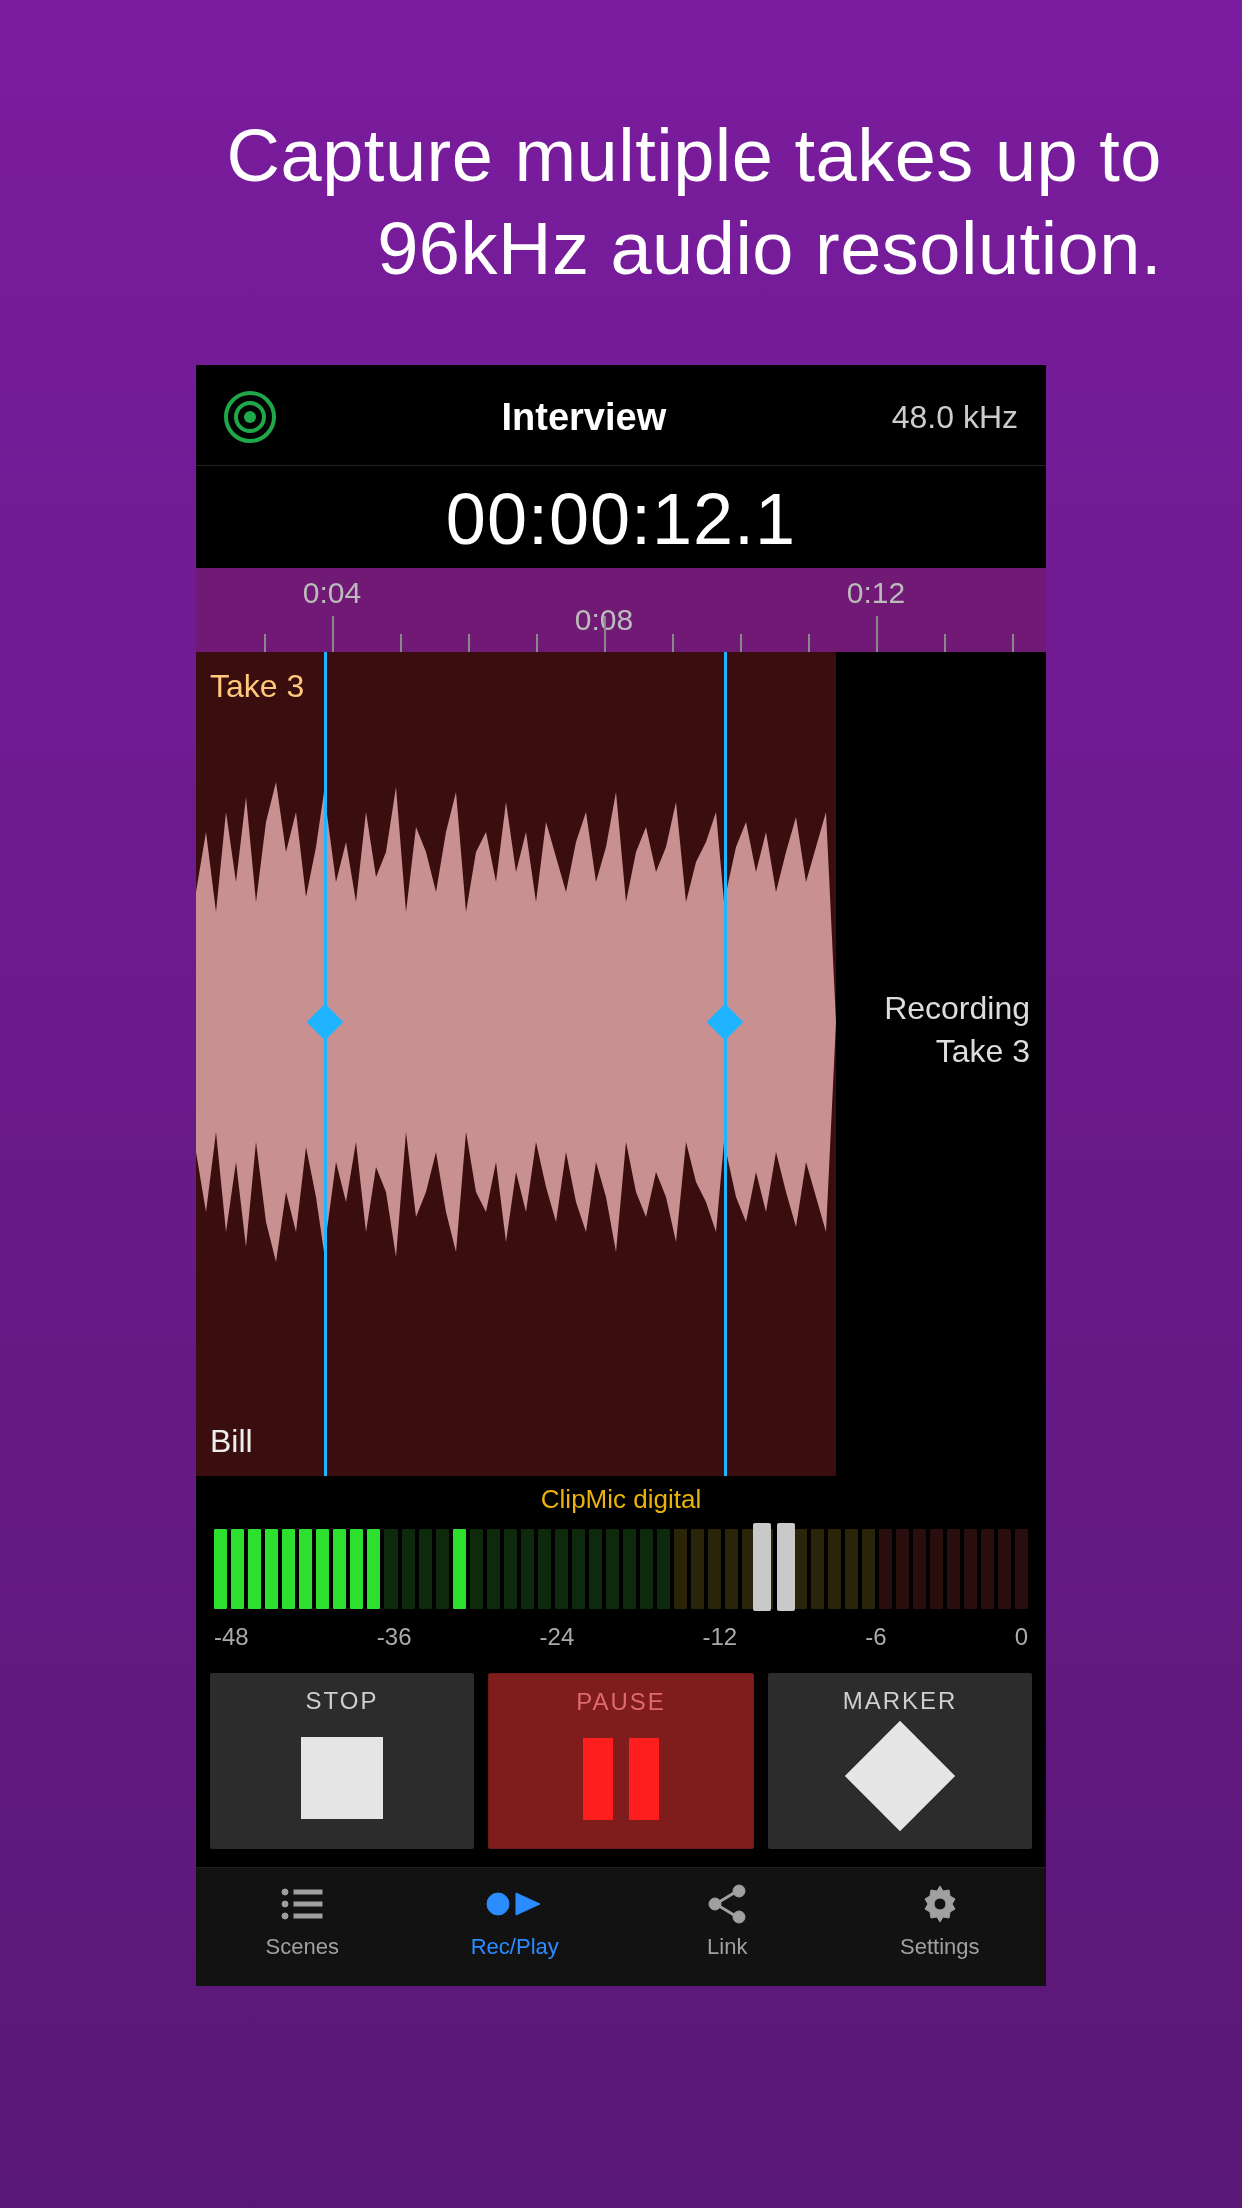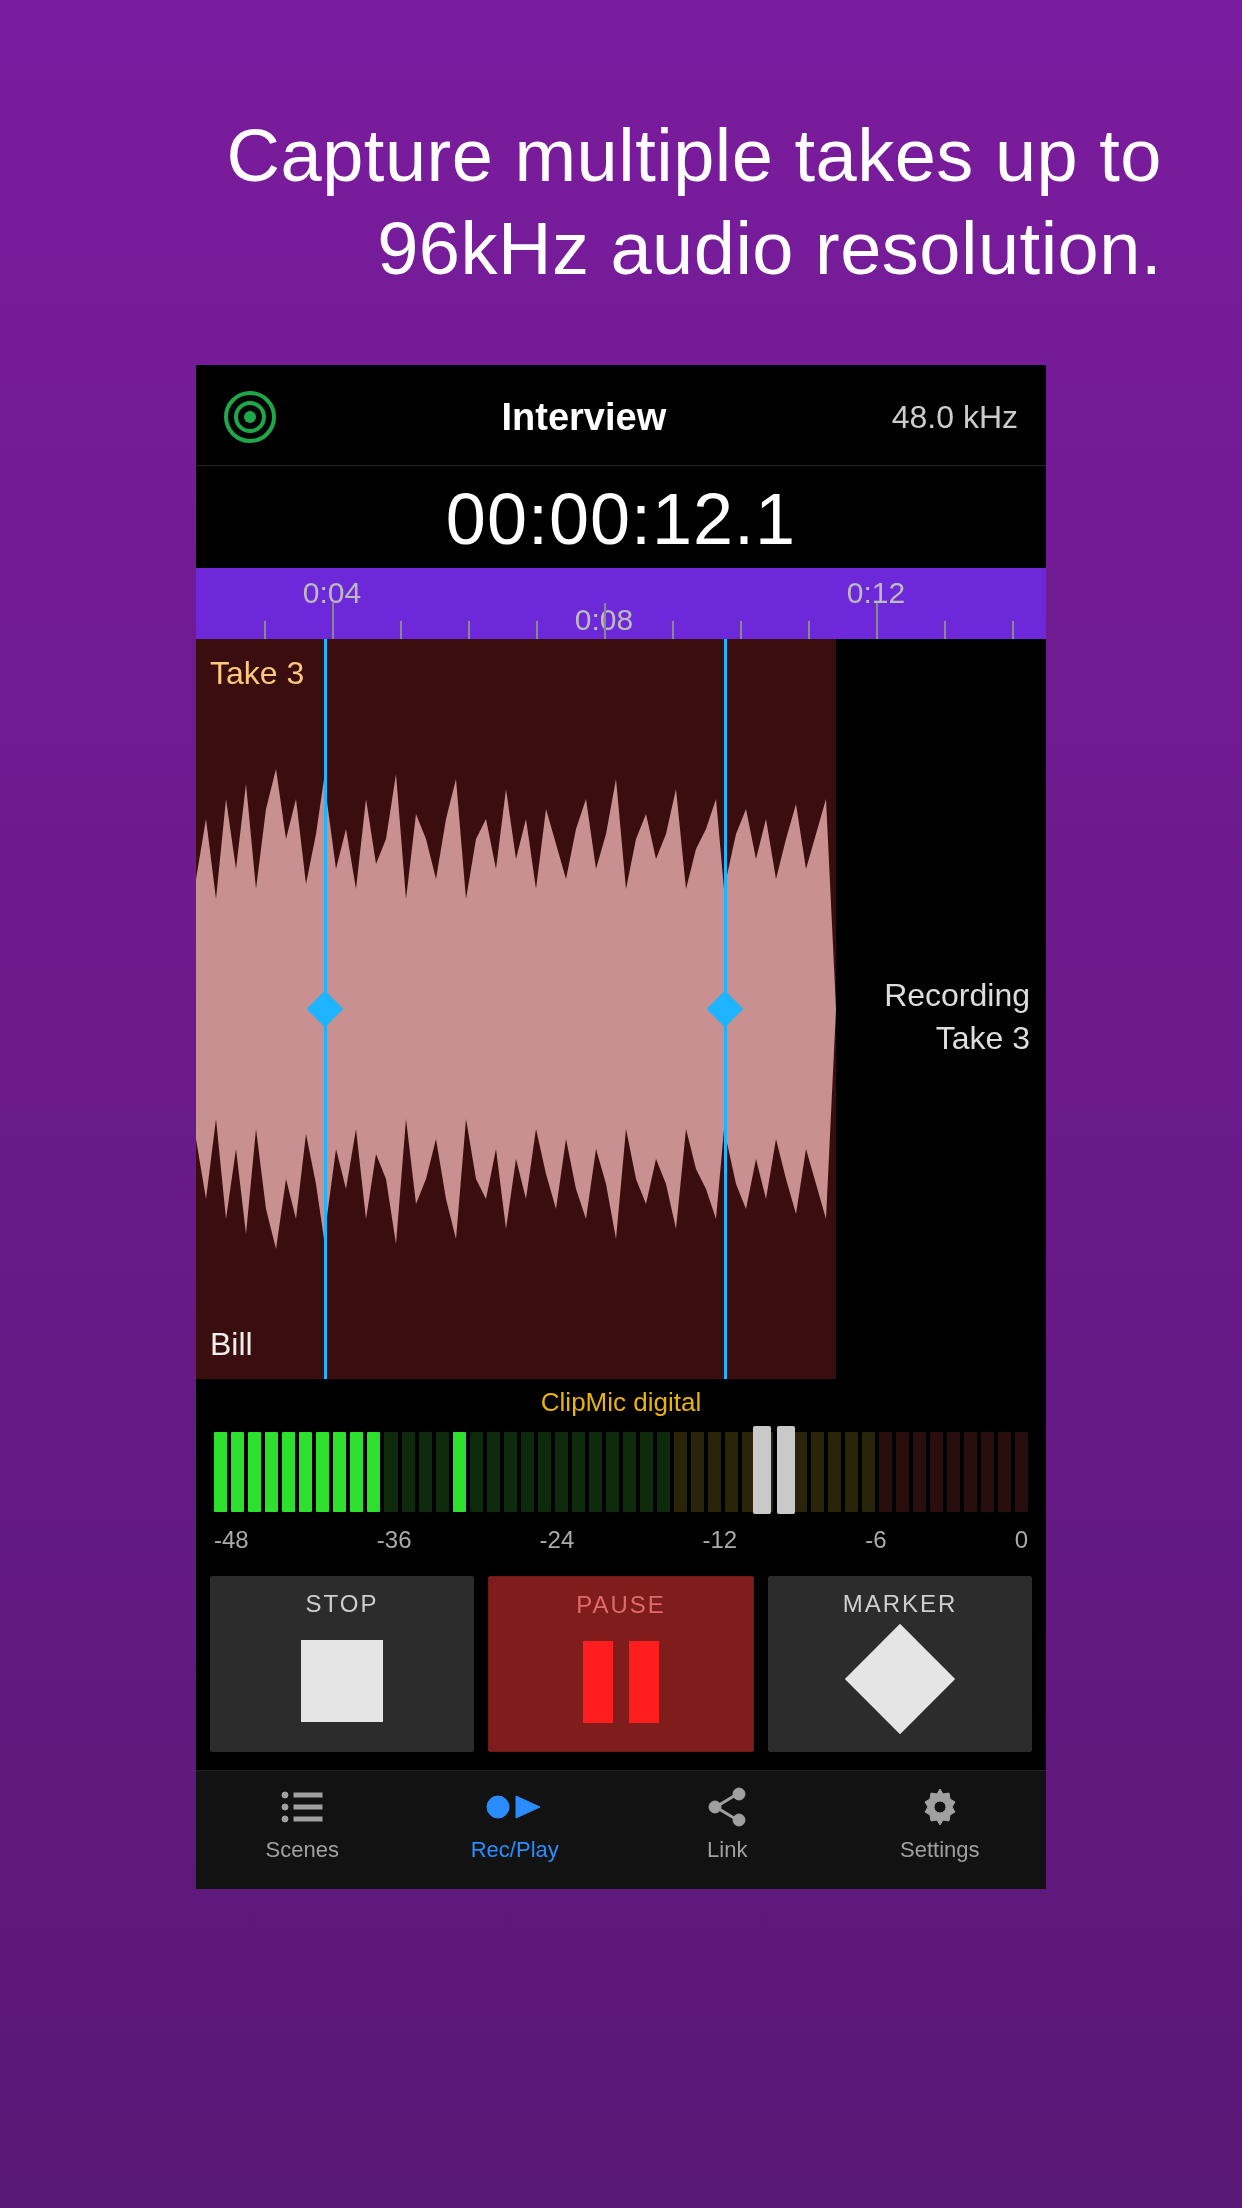--- a/index.html
+++ b/index.html
@@ -60,42 +60,42 @@
   .timecode {
     text-align: center;
     font-size: 72px;
     font-weight: 200;
     color: #fff;
     padding: 12px 0 8px;
     letter-spacing: 1px;
   }
   
   .ruler {
-    height: 71px;
-    background: #6d28d9;
+    height: 84px;
+    background: #701a75;
     position: relative;
   }
   .ruler .label {
     position: absolute;
     top: 8px;
     font-size: 30px;
     color: #bbb;
     font-weight: 300;
     transform: translateX(-50%);
   }
   .ruler .tick {
     position: absolute;
     bottom: 0;
     width: 2px;
     background: #888;
   }
   
   .waveform-wrap {
     position: relative;
-    height: 740px;
+    height: 824px;
     background: #000;
   }
   .wave-bg {
     position: absolute;
     left: 0; top: 0; bottom: 0;
     width: 640px;
     background: #3a0e0e;
   }
   .wave-svg {
     position: absolute;

